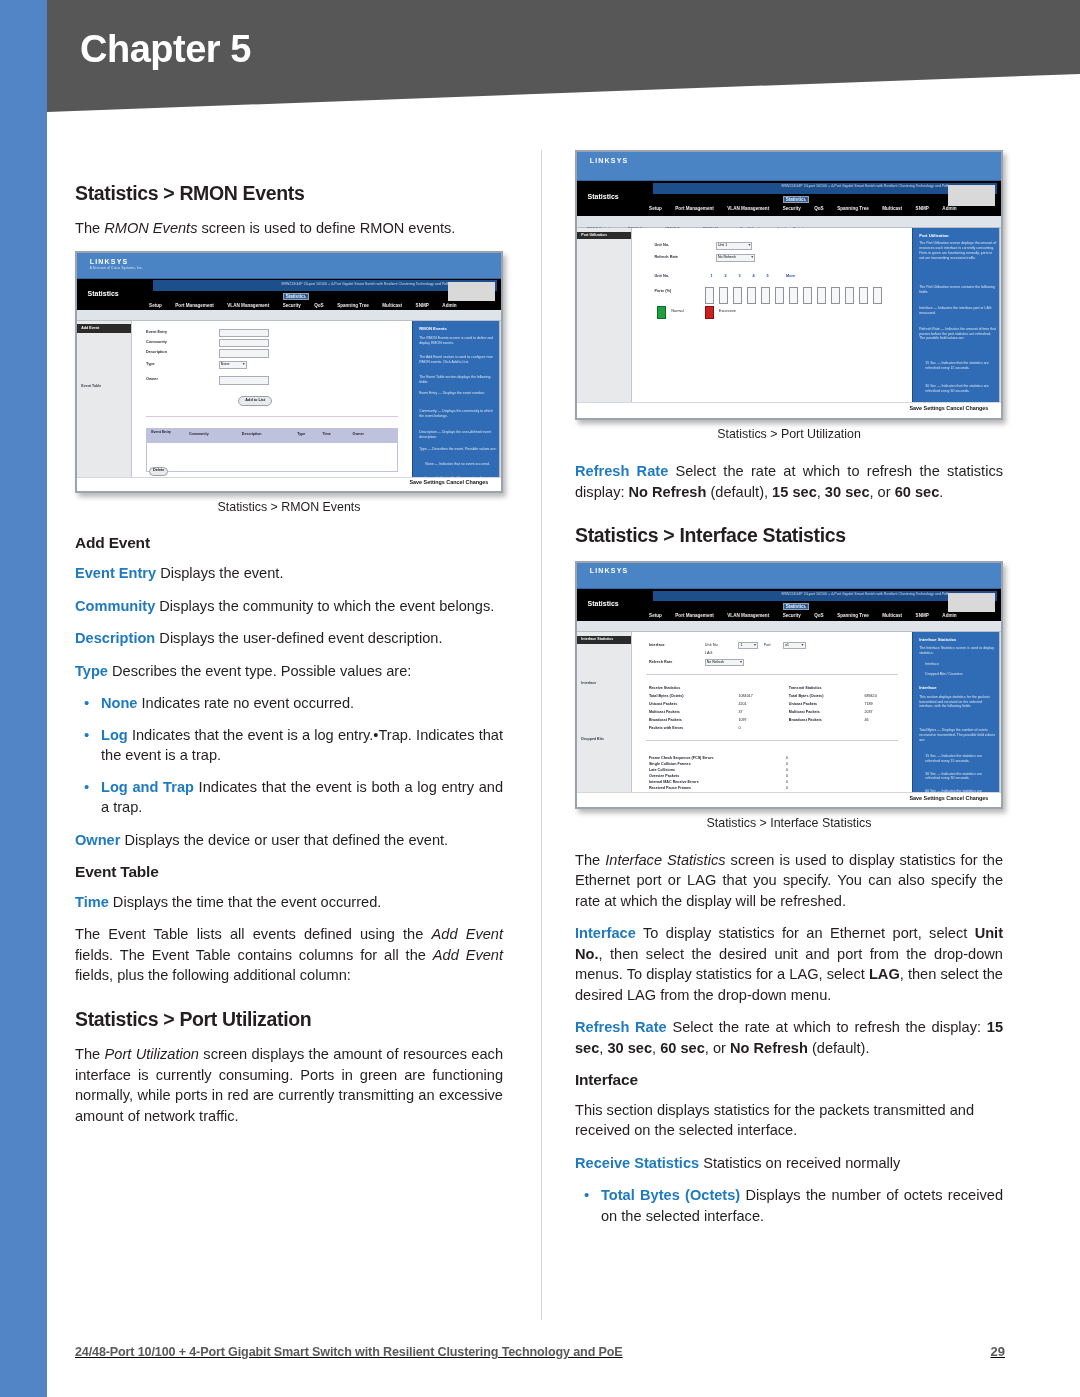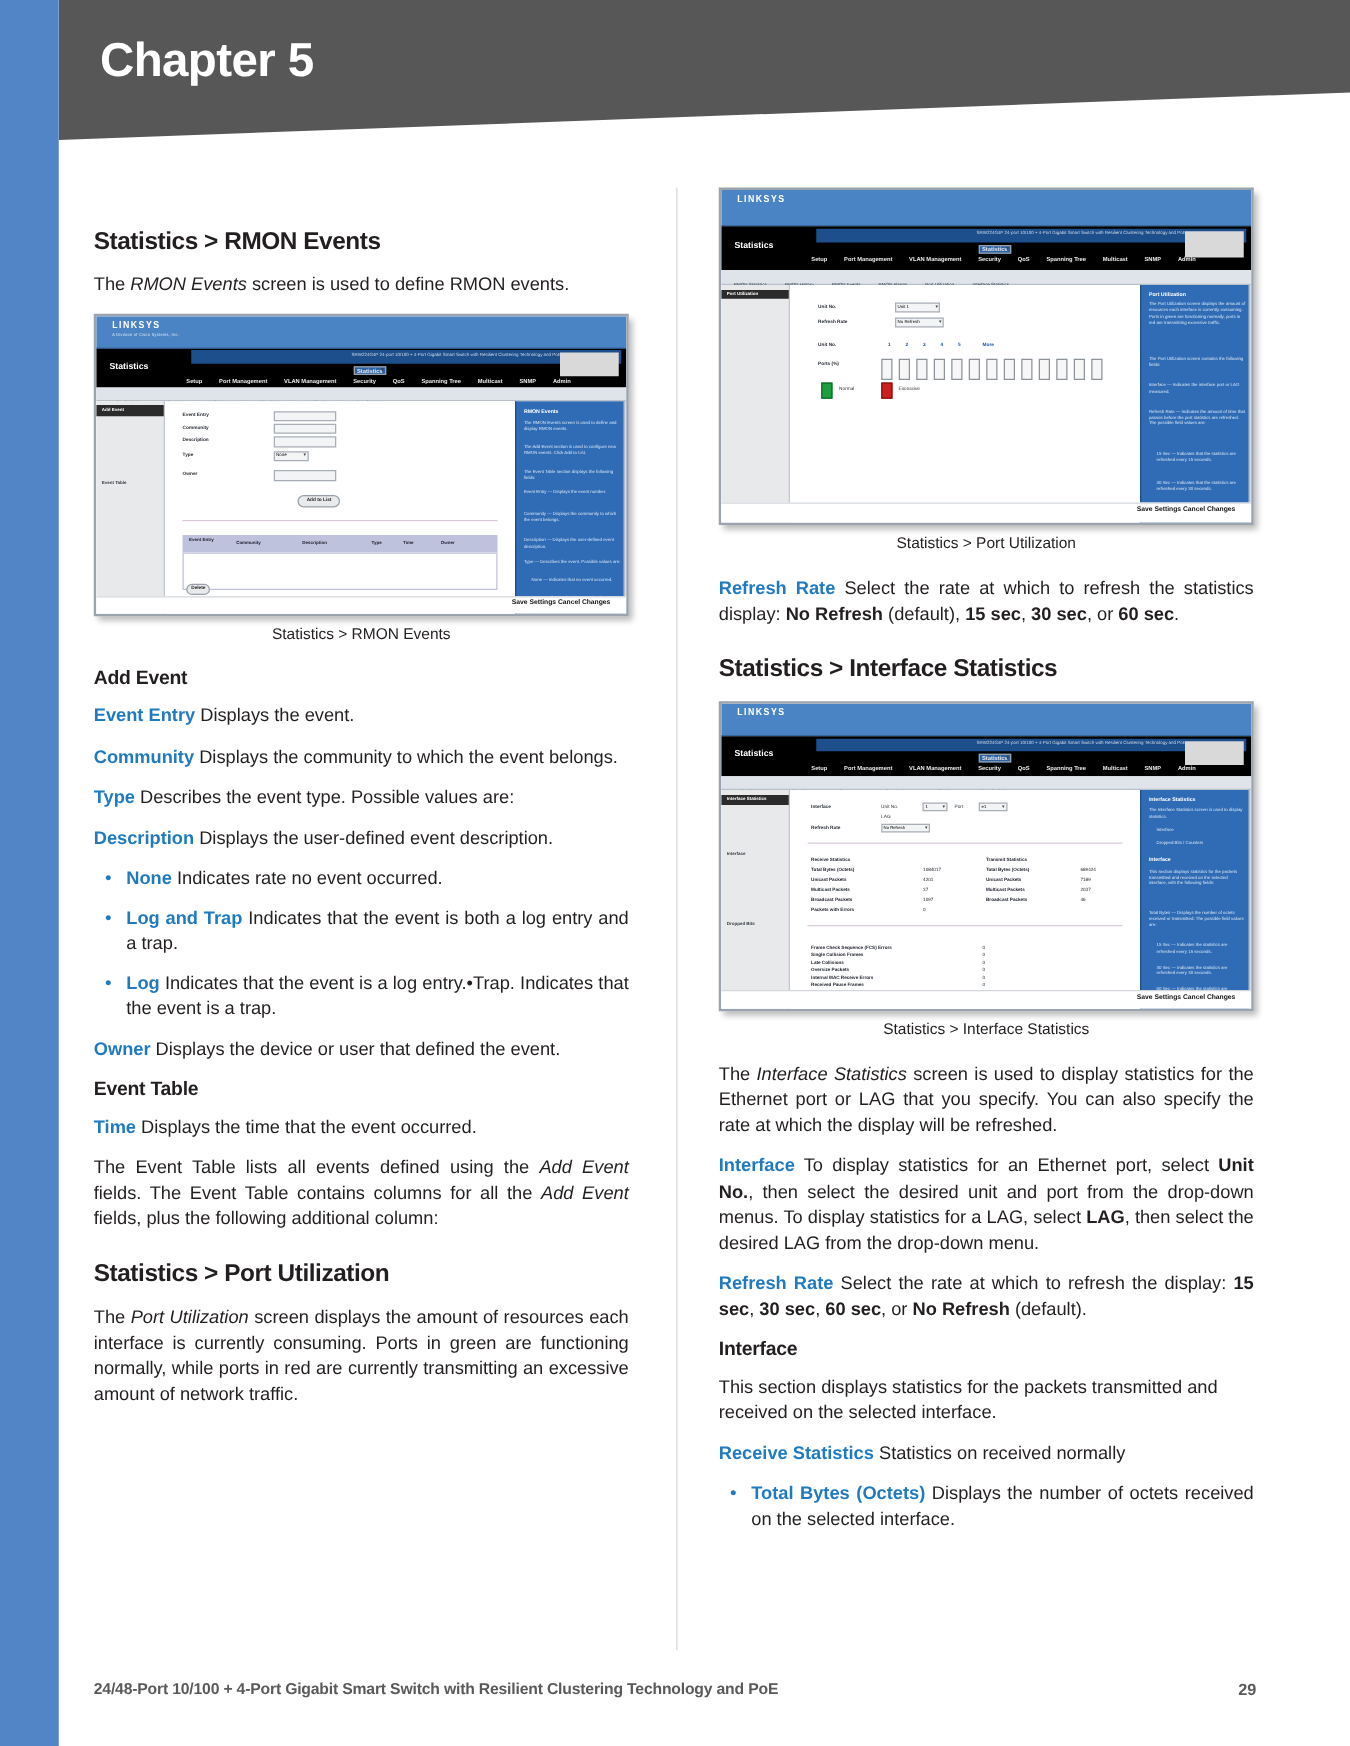--- a/index.html
+++ b/index.html
@@ -183,21 +183,21 @@
   .hr-line { position:absolute; height:1px; background:#d9c9d9; }
   .portbox { position:absolute; width:3.4%; height:9%; border:1px solid #8d939b; background:#f7f7f8; }
   .legend-sq { position:absolute; width:3.2%; height:7%; }
   .statline { position:absolute; font-size:3.7px; color:#1b1f2a; font-weight:bold; }
   .statval  { position:absolute; font-size:3.7px; color:#1b1f2a; }
   .cisco { position:absolute; bottom:4%; left:28%; font-size:5px; color:#ffffff; font-weight:bold; letter-spacing:.4px;}
 
   
   .pg-footer {
     position: absolute; left: 75px; bottom: 38px; width: 930px;
-    display: flex; justify-content: space-between; align-items: flex-start;
+    display: flex; justify-content: space-between; align-items: flex-end; text-decoration: underline;
   }
   .pg-footer .ft-text {
     font-size: 12.6px; font-weight: bold; color: #5a5a5a; letter-spacing: -0.15px;
   }
   .pg-footer .ft-num {
     font-size: 13px; font-weight: bold; color: #5a5a5a;
   }
 </style>
 </head>
 <body>
@@ -301,28 +301,28 @@
       </div>
       <div class="fig-caption">Statistics &gt; RMON Events</div>
     </div>
 
     <h3 class="sub">Add Event</h3>
 
     <p class="body nojust"><span class="term">Event Entry</span><span> Displays the event.</span></p>
 
     <p class="body nojust"><span class="term">Community</span><span> Displays the community to which the event belongs.</span></p>
 
+    <p class="body nojust"><span class="term">Description</span><span> Displays the user-defined event description.</span></p>
+
     <p class="body nojust"><span class="term">Type</span><span> Describes the event type. Possible values are:</span></p>
-
-    <p class="body nojust"><span class="term">Description</span><span> Displays the user-defined event description.</span></p>
 
     <ul class="bul">
       <li><span class="term">None</span><span> Indicates rate no event occurred.</span></li>
+      <li><span class="term">Log</span><span> Indicates that the event is a log entry.•Trap. Indicates that the event is a trap.</span></li>
       <li><span class="term">Log and Trap</span><span> Indicates that the event is both a log entry and a trap.</span></li>
-      <li><span class="term">Log</span><span> Indicates that the event is a log entry.•Trap. Indicates that the event is a trap.</span></li>
     </ul>
 
     <p class="body"><span class="term">Owner</span><span> Displays the device or user that defined the event.</span></p>
 
 
     <h3 class="sub">Event Table</h3>
 
     <p class="body nojust"><span class="term">Time</span><span> Displays the time that the event occurred.</span></p>
 
     <p class="body"><span>The Event Table lists all events defined using the </span><span class="ital">Add Event</span><span> fields. The Event Table contains columns for all the </span><span class="ital">Add Event</span><span> fields, plus the following additional column:</span></p>

